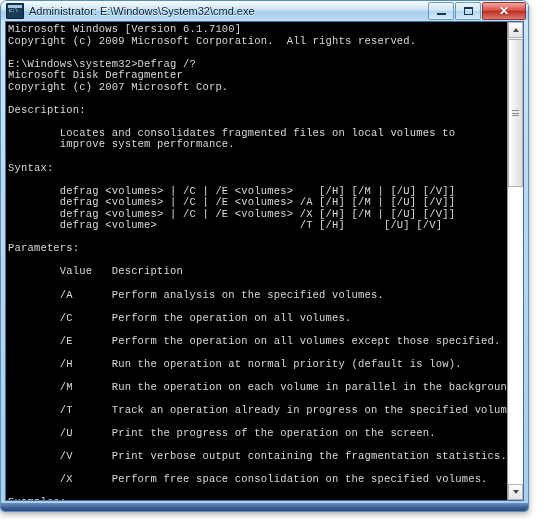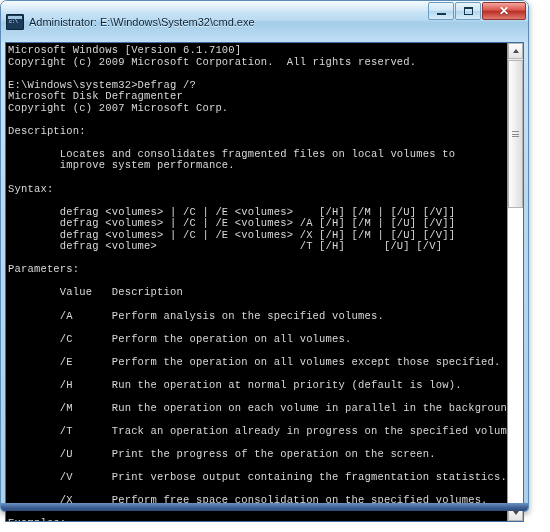--- a/index.html
+++ b/index.html
@@ -24,21 +24,21 @@
     border-radius: 7px 7px 4px 4px;
     background: linear-gradient(180deg, #cfe6f7 0%, #b9d9f0 40%, #a9cfea 100%);
     border: 1px solid #5b8db8;
     box-shadow: 0 2px 6px rgba(0,0,0,0.35);
     padding: 0;
   }
 
   
   .titlebar {
     position: relative;
-    height: 41px;
+    height: 20px;
     border-radius: 6px 6px 0 0;
     background: linear-gradient(180deg, #d7ecfa 0%, #bcdcf2 45%, #a4cde9 52%, #bfdff4 100%);
     display: flex;
     align-items: center;
     padding-left: 5px;
     overflow: hidden;
   }
   .titlebar::after {
     content: "";
     position: absolute;

